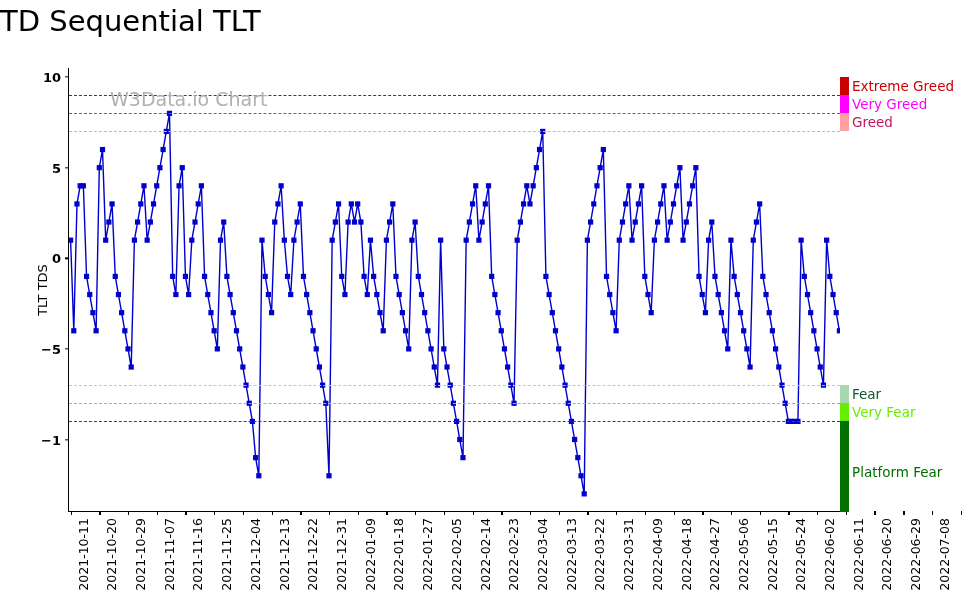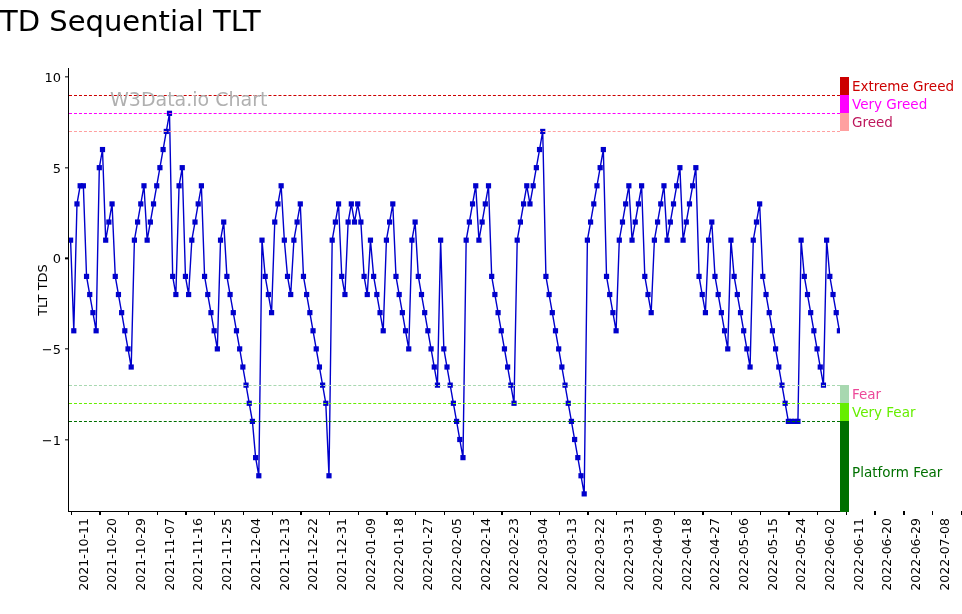--- a/index.html
+++ b/index.html
@@ -15,21 +15,21 @@
   
   #plot{position:absolute;left:68px;top:68px;width:772px;height:444px;
         border-left:1.3px solid #000;border-bottom:1.3px solid #000;
         box-sizing:border-box;background:#fff;}
   #plot-inner{position:absolute;left:0;top:0;width:100%;height:100%;overflow:hidden;}
 
   
   #ylabel{position:absolute;left:-52px;top:50%;transform:translateY(-50%) rotate(-90deg);
           transform-origin:center;font-size:13px;white-space:nowrap;color:#000;}
   .ytick{position:absolute;right:100%;transform:translateY(-50%);
-         font-size:13px;color:#000;padding-right:8px;white-space:nowrap;}
+         font-size:13px;color:#000;padding-right:8px;white-space:nowrap;font-weight:bold;}
   .ytickmark{position:absolute;right:100%;width:4px;height:1.3px;background:#000;
              transform:translateY(-50%);}
 
   
   .xtickmark{position:absolute;top:100%;width:1.3px;height:4px;background:#000;}
   .xtick{position:absolute;top:100%;margin-top:7px;font-size:12.5px;color:#000;
          white-space:nowrap;transform-origin:left top;transform:rotate(-90deg) translate(-100%,0);
          margin-left:5px;}
 
   
@@ -397,20 +397,20 @@
       <div class="sbar" style="left: 840px; top: 95.1837px; height: 18.1224px; background: rgb(255, 0, 255);"></div>
       <div class="sbar" style="left: 840px; top: 113.306px; height: 18.1224px; background: rgb(255, 160, 160);"></div>
       <div class="sbar" style="left: 840px; top: 385.143px; height: 18.1224px; background: rgb(168, 216, 176);"></div>
       <div class="sbar" style="left: 840px; top: 403.265px; height: 18.1224px; background: rgb(102, 238, 0);"></div>
       <div class="sbar" style="left: 840px; top: 421.388px; height: 90.6122px; background: rgb(0, 112, 0);"></div>
     </div>
   <div id="barlabels">
       <div class="slabel" style="top: 86.1224px; color: rgb(204, 0, 0);">Extreme Greed</div>
       <div class="slabel" style="top: 104.245px; color: rgb(255, 0, 255);">Very Greed</div>
       <div class="slabel" style="top: 122.367px; color: #be185d;">Greed</div>
-      <div class="slabel" style="top: 394.204px; color: #ec4899;">Fear</div>
+      <div class="slabel" style="top: 394.204px; color: #14532d;">Fear</div>
       <div class="slabel" style="top: 412.327px; color: rgb(102, 238, 0);">Very Fear</div>
       <div class="slabel" style="top: 472.131px; color: rgb(0, 112, 0);">Platform Fear</div>
     </div>
 
   <div class="wm" id="wm1">W3Data.io Chart</div>
 
 </div>
 
 </body></html>

